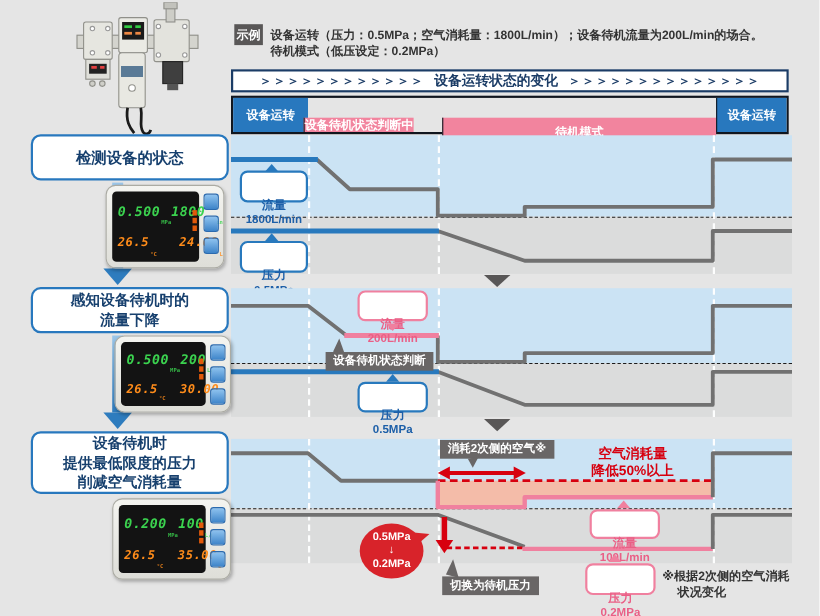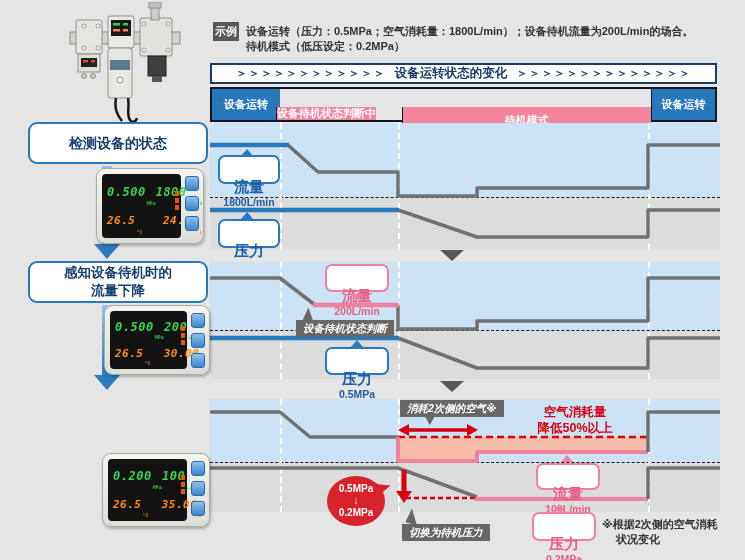--- a/index.html
+++ b/index.html
@@ -27,33 +27,33 @@
 
   
   .chart{position:absolute;left:210px;width:510px;}
   .cz-flow{position:absolute;left:0;width:510px;background:#CBE3F4;}
   .cz-press{position:absolute;left:0;width:510px;background:#DBDCDC;border-top:1.5px dashed #1c1c1c;box-sizing:border-box;}
   .cdiv{position:absolute;top:0;width:0;border-left:2px dashed rgba(255,255,255,.95);}
   .chart svg{position:absolute;left:0;top:0;}
 
   .tag-box{position:absolute;background:#fff;border:2px solid;border-radius:7px;text-align:center;
            font-weight:bold;display:flex;flex-direction:column;justify-content:center;line-height:1.2;box-sizing:border-box;}
-  .tag-box .t{font-size:15px;margin-top:48px;}
+  .tag-box .t{font-size:11px;margin-top:48px;}
   .tag-box .v{font-size:10.5px;}
   .tag-blue{border-color:#2879BD;color:#1D5FA8;}
   .tag-pink{border-color:#F0809F;color:#EA5F86;}
 
   .tri{position:absolute;width:0;height:0;}
   .up-blue{border-left:6px solid transparent;border-right:6px solid transparent;border-bottom:7px solid #2879BD;}
   .up-pink{border-left:6px solid transparent;border-right:6px solid transparent;border-bottom:7px solid #F0809F;}
   .down-pink{border-left:6px solid transparent;border-right:6px solid transparent;border-top:7px solid #F0809F;}
   .down-gray{border-left:12px solid transparent;border-right:12px solid transparent;border-top:11px solid #595757;}
 
   .tip{position:absolute;background:#696666;color:#fff;font-size:10.5px;font-weight:bold;
-       height:17px;line-height:17px;text-align:center;padding:0 7px;white-space:nowrap;font-style:italic;}
+       height:17px;line-height:17px;text-align:center;padding:0 7px;white-space:nowrap;}
   .tip-ptr{position:absolute;width:0;height:0;}
 
   .saving{position:absolute;color:#D7000F;font-weight:bold;font-size:12.5px;line-height:16px;text-align:center;white-space:nowrap;}
   .badge{position:absolute;background:#D8232A;border-radius:50%;color:#fff;font-weight:bold;font-size:10px;
          line-height:12px;display:flex;flex-direction:column;align-items:center;justify-content:center;}
   .note{position:absolute;color:#333;font-size:11px;font-weight:bold;line-height:15px;white-space:nowrap;}
 
   
   .step-box{position:absolute;left:28px;width:180px;border:2px solid #2878BE;border-radius:9px;background:#fff;
             color:#17406E;font-weight:bold;font-size:14px;line-height:18px;text-align:center;
@@ -247,20 +247,25 @@
   <div class="barrow-shaft" style="top:166px;height:78px;"></div>
   <div class="barrow-head" style="top:244px;"></div>
 
   <div class="step-box" style="top:261px;height:42px;font-size:13.5px;">
     <div>感知设备待机时的</div>
     <div>流量下降</div>
   </div>
   <div class="barrow-shaft" style="top:305px;height:70px;"></div>
   <div class="barrow-head" style="top:375px;"></div>
 
+  <div class="step-box" style="top:392px;height:57px;font-size:13.5px;">
+    <div>设备待机时</div>
+    <div>提供最低限度的压力</div>
+    <div>削减空气消耗量</div>
+  </div>
 
   <div class="dev" style="left:96px;top:168px;width:106px;height:74px;">
     <div class="scr" style="right:22px;">
       <span class="seg green">
           <span>0.500</span>
           <span class="u">MPa</span>
         </span>
       <span class="seg green right">
           <span>1800</span>
           <span class="u">L/min</span>

